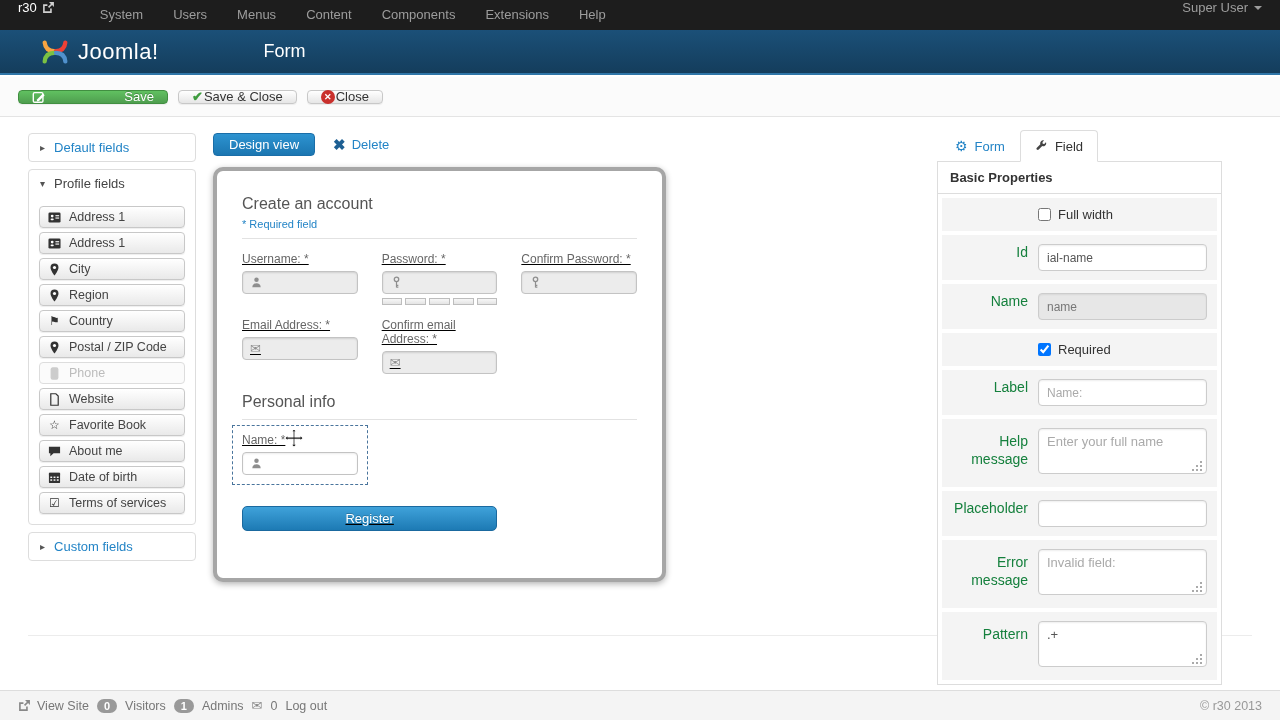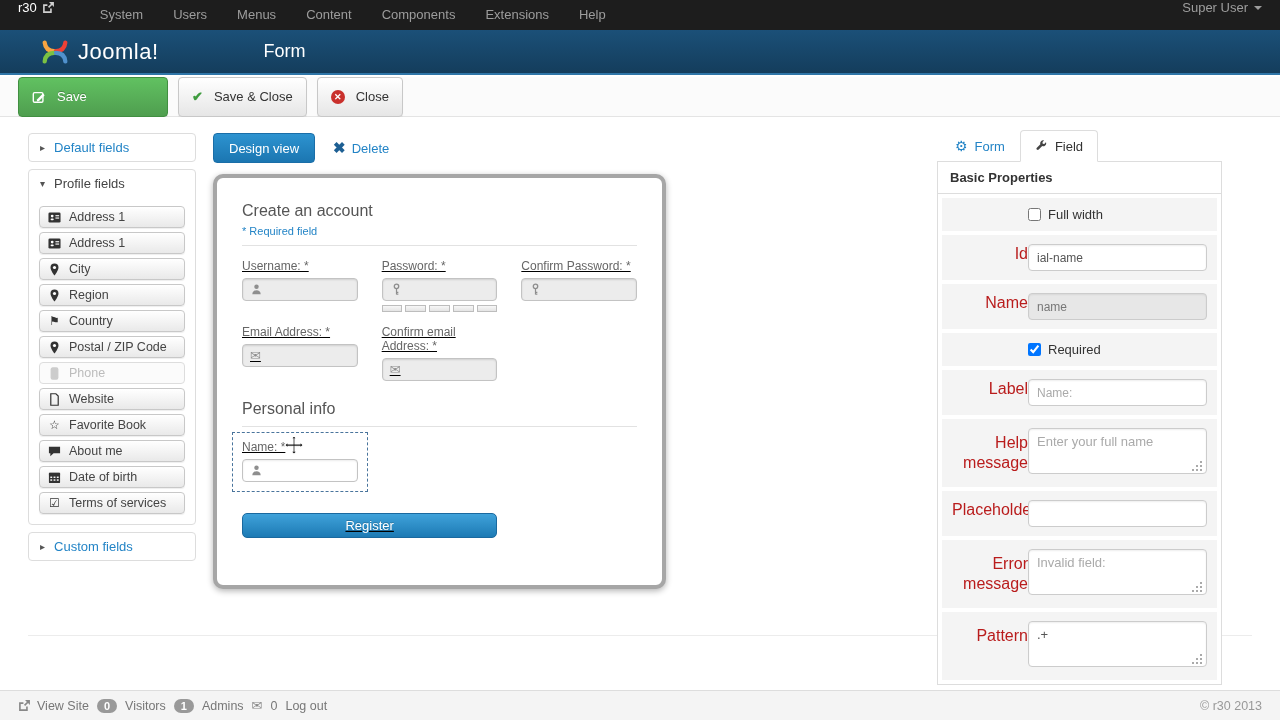--- a/index.html
+++ b/index.html
@@ -19,21 +19,21 @@
   .appheader { position:absolute; left:0; top:30px; width:1280px; height:45px;
                background:linear-gradient(#1b5078,#143d5c); border-bottom:2px solid #2f76a8;
                display:flex; align-items:center; padding:0 0 0 40px; }
   .logo { display:flex; align-items:center; gap:8px; }
   .logo-text { color:#fff; font-size:22px; letter-spacing:0.5px; }
   .page-title { color:#fff; font-size:18px; margin-left:105px; }
 
   
   .toolbar { position:absolute; left:0; top:77px; width:1280px; height:40px; background:#fbfbfb;
              border-bottom:1px solid #e4e4e4; display:flex; align-items:center; padding:0 18px; gap:10px; }
-  .btn { display:inline-flex; align-items:center; justify-content:flex-start; gap:11px; height:40px;
+  .btn { display:inline-flex; align-items:center; justify-content:space-between; gap:1px; height:14px;
          border:1px solid #c8c8c8; border-radius:4px; background:linear-gradient(#ffffff,#e6e6e6);
          font-size:13px; color:#333; padding:0 13px; cursor:pointer; box-shadow:0 1px 1px rgba(0,0,0,.06); }
   .btn-save { width:150px; background:linear-gradient(#61c161,#4f9e4f); border-color:#418f41; color:#fff;
               text-shadow:0 -1px 0 rgba(0,0,0,.25); }
   .icon-circle-x { width:14px; height:14px; border-radius:50%; background:#c9302c; color:#fff; font-size:9px;
                    line-height:14px; text-align:center; font-weight:bold; display:inline-block; }
   .check-green { color:#3f9c3f; font-size:13px; font-weight:bold; }
 
   
   .content { position:absolute; left:0; top:117px; width:1280px; height:573px; background:#fff; }
@@ -51,21 +51,21 @@
                 border:1px solid #c8c8c8; border-radius:4px; background:linear-gradient(#ffffff,#e9e9e9);
                 box-shadow:0 1px 1px rgba(0,0,0,.07); font-size:12.5px; color:#444; cursor:pointer; }
   .field-item .uicon { font-size:12px; color:#333; width:13px; text-align:center; }
   .field-item.disabled { color:#bcbcbc; background:#fbfbfb; border-color:#ddd; box-shadow:none; cursor:default; }
   .field-item.disabled svg path, .field-item.disabled svg rect, .field-item.disabled svg circle { fill:#ccc; stroke:#ccc; }
   .sicon { width:13px; height:13px; flex:0 0 13px; }
 
   
   .designer { position:absolute; left:213px; top:16px; width:453px; }
   .designer-bar { display:flex; align-items:center; gap:18px; margin-bottom:11px; }
-  .btn-designview { height:30px; padding:0 15px; border-radius:4px; border:1px solid #1a6ea8;
+  .btn-designview { height:23px; padding:0 15px; border-radius:4px; border:1px solid #1a6ea8;
                     background:linear-gradient(#2d93d0,#1b76b1); color:#fff; font-size:13px; cursor:pointer; }
   .delete-link { display:flex; align-items:center; gap:6px; color:#2384c6; font-size:13px; cursor:pointer; }
   .delete-x { color:#1d5f93; font-weight:bold; font-size:15px; }
 
   .canvas { border:4px solid #a6a6a6; border-radius:10px; background:#fff; height:415px;
             box-shadow:0 2px 6px rgba(0,0,0,.3); padding:24px 25px 0 25px; }
   .form-title { font-size:16px; color:#555; margin-bottom:5px; }
   .req-note { font-size:11px; color:#2384c6; margin-bottom:8px; }
   .canvas hr { border:none; border-top:1px solid #e2e2e2; margin:0 0 13px 0; }
   .fgrid { display:grid; grid-template-columns:1fr 1fr 1fr; column-gap:24px;text-decoration:underline; }
@@ -88,21 +88,21 @@
   .props { position:absolute; left:937px; top:13px; width:285px; }
   .ptabs { display:flex; padding-left:3px; }
   .ptab { display:flex; align-items:center; gap:7px; font-size:13px; padding:7px 14px; cursor:pointer;
           border:1px solid transparent; border-radius:4px 4px 0 0; margin-bottom:-1px; position:relative; }
   .ptab-inactive { color:#2384c6; }
   .ptab-active { color:#333; background:#fff; border-color:#ddd; border-bottom-color:#fff; z-index:2; }
   .ppanel { border:1px solid #ddd; background:#fff; }
   .ppanel-head { font-size:13px; font-weight:bold; color:#333; padding:8px 12px; border-bottom:1px solid #ddd; }
   .prow { background:#f4f4f4; margin:4px; padding:9px 10px; display:flex; align-items:flex-start; }
   .prow.top { align-items:flex-start; }
-  .plabel { width:76px; flex:0 0 76px; text-align:right; font-size:16px; color:#b91c1c; line-height:1.25; }
+  .plabel { width:76px; flex:0 0 76px; text-align:right; margin-right:10px; font-size:14px; color:#15803d; line-height:1.25; }
   .plabel.pad { padding-top:5px; }
   .pinput { flex:1; height:27px; border:1px solid #ccc; border-radius:4px; padding:8px 8px; font-size:12px;
             color:#555; background:#fff; box-shadow:inset 0 1px 2px rgba(0,0,0,.07); width:100%; }
   .pinput:disabled { background:#e7e7e7; color:#777; }
   .pinput::placeholder, .ptextarea::placeholder { color:#aaa; }
   .ptext-wrap { flex:1; position:relative; }
   .ptextarea { width:100%; height:46px; border:1px solid #ccc; border-radius:4px; padding:5px 8px; font-size:13px;
                color:#555; background:#fff; resize:none; font-family:"Liberation Sans", sans-serif;
                box-shadow:inset 0 1px 2px rgba(0,0,0,.07); }
   .grip { position:absolute; right:5px; bottom:7px; width:2px; height:2px; background:#aaa;

